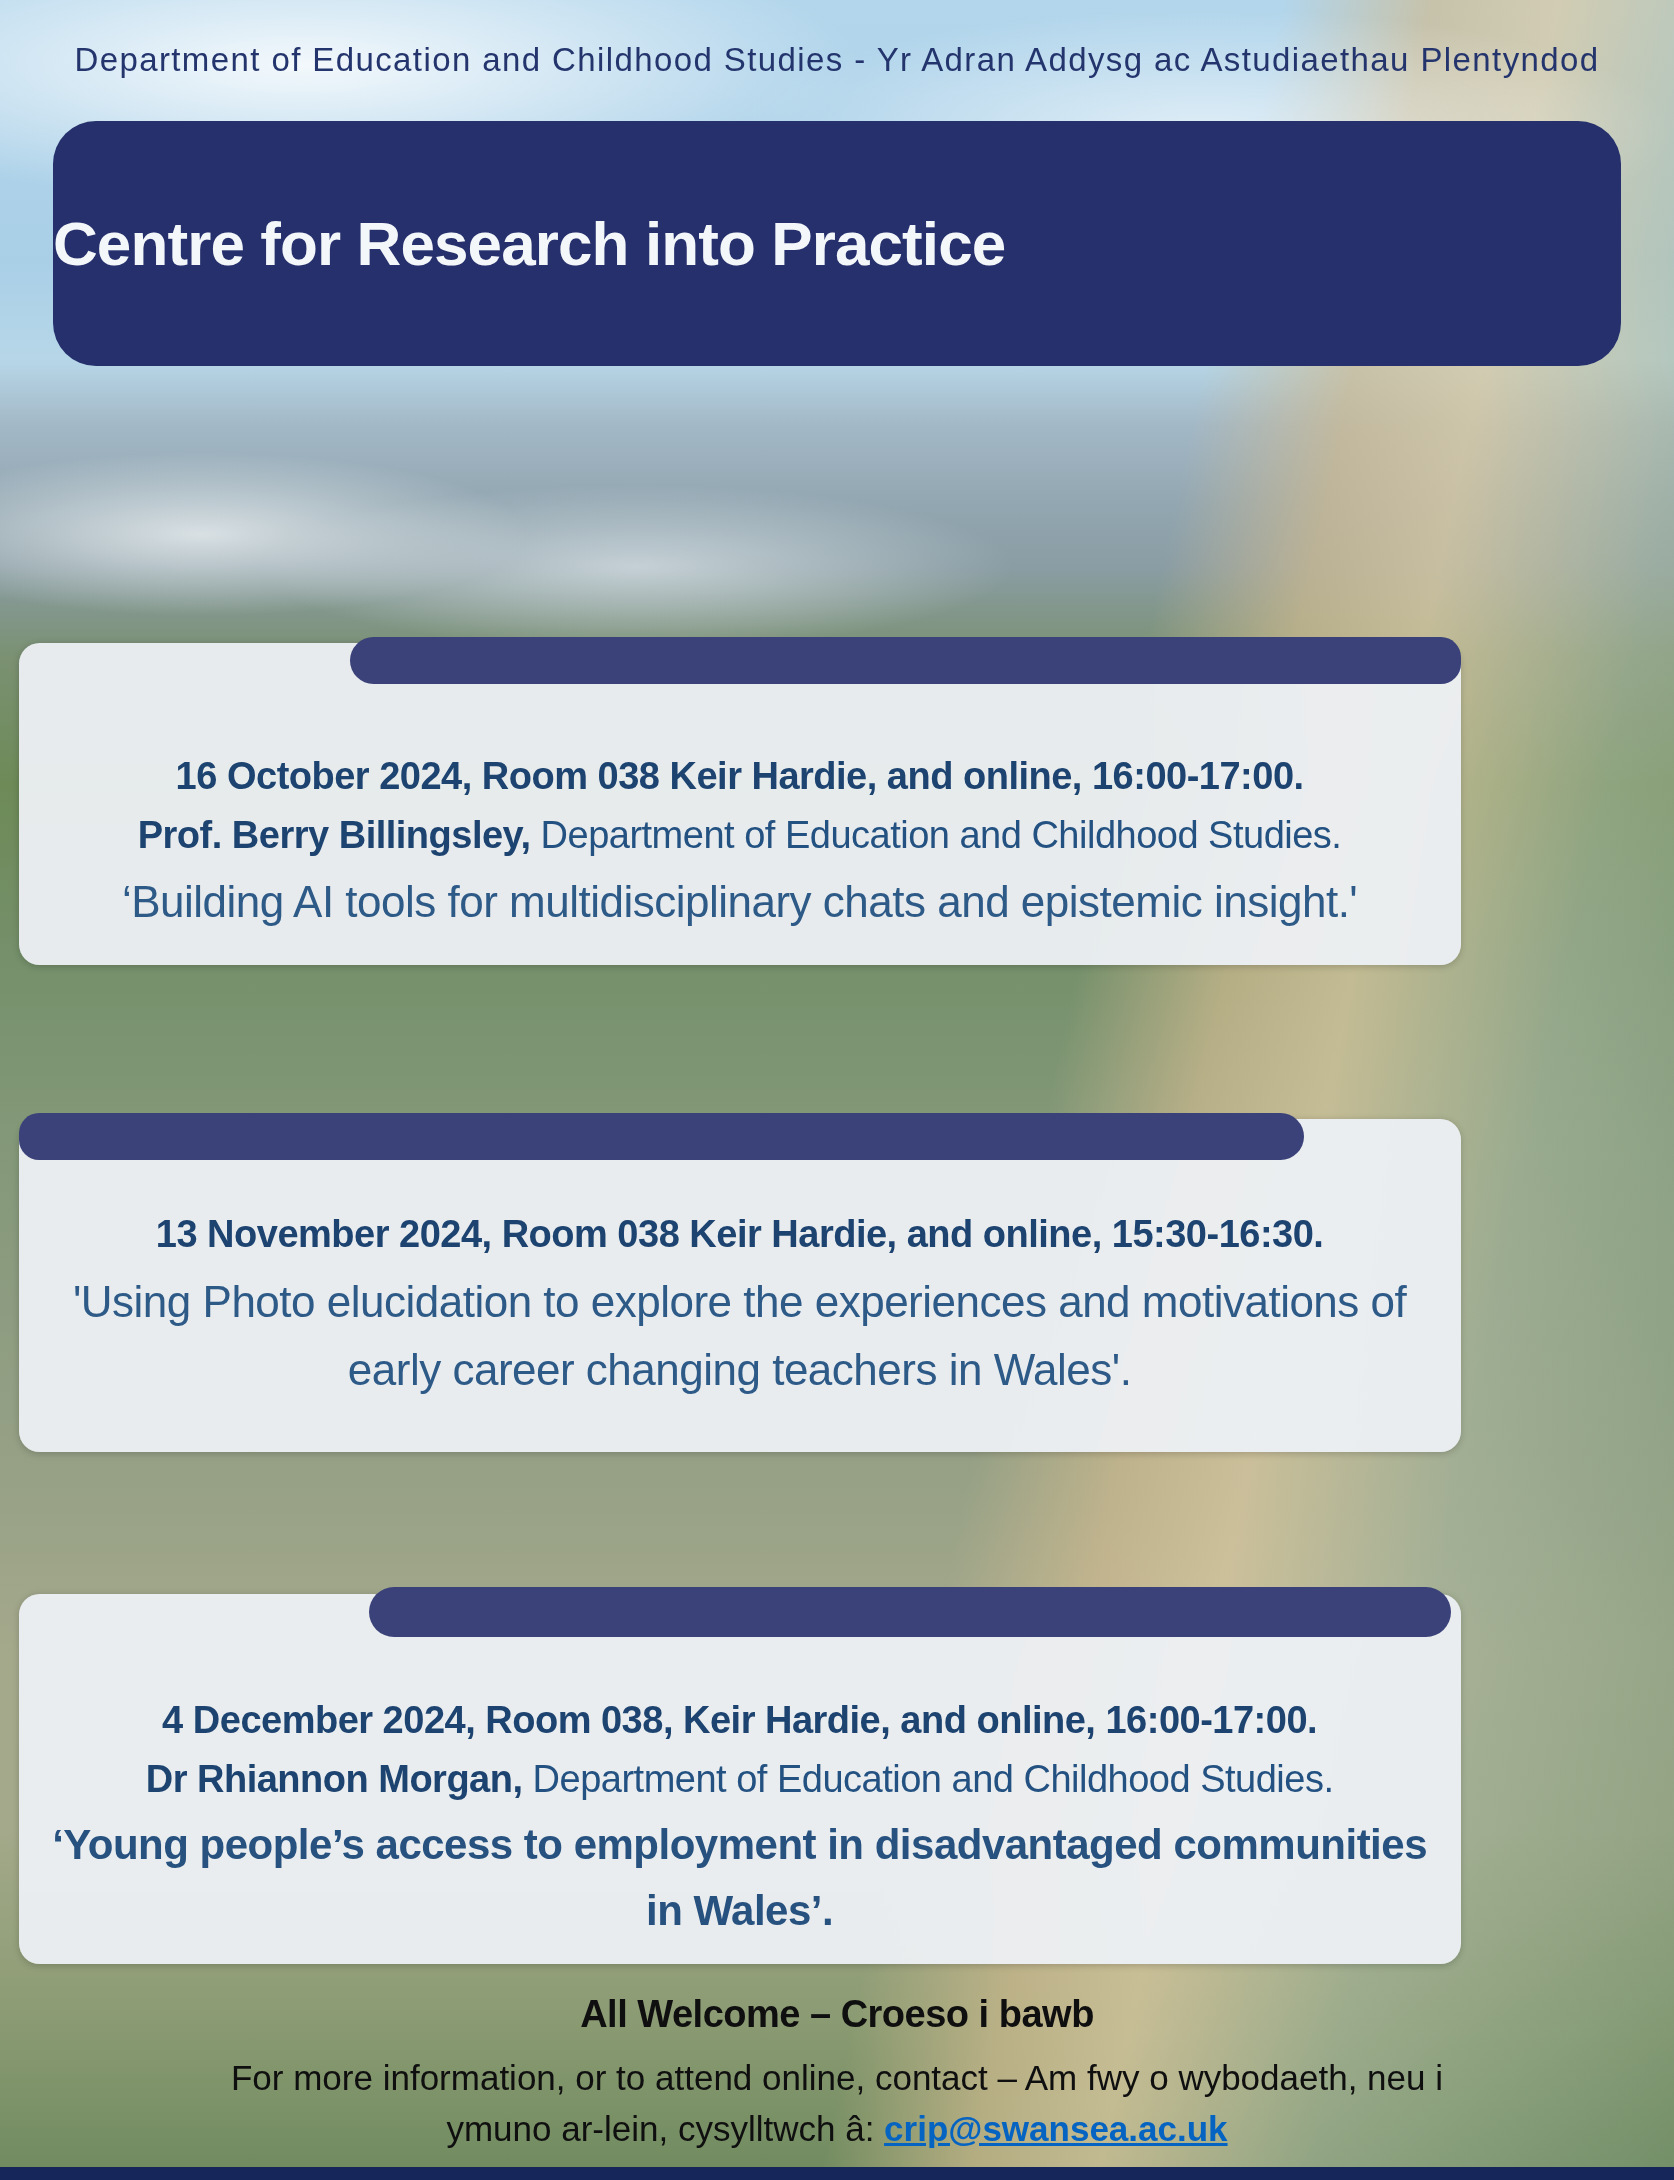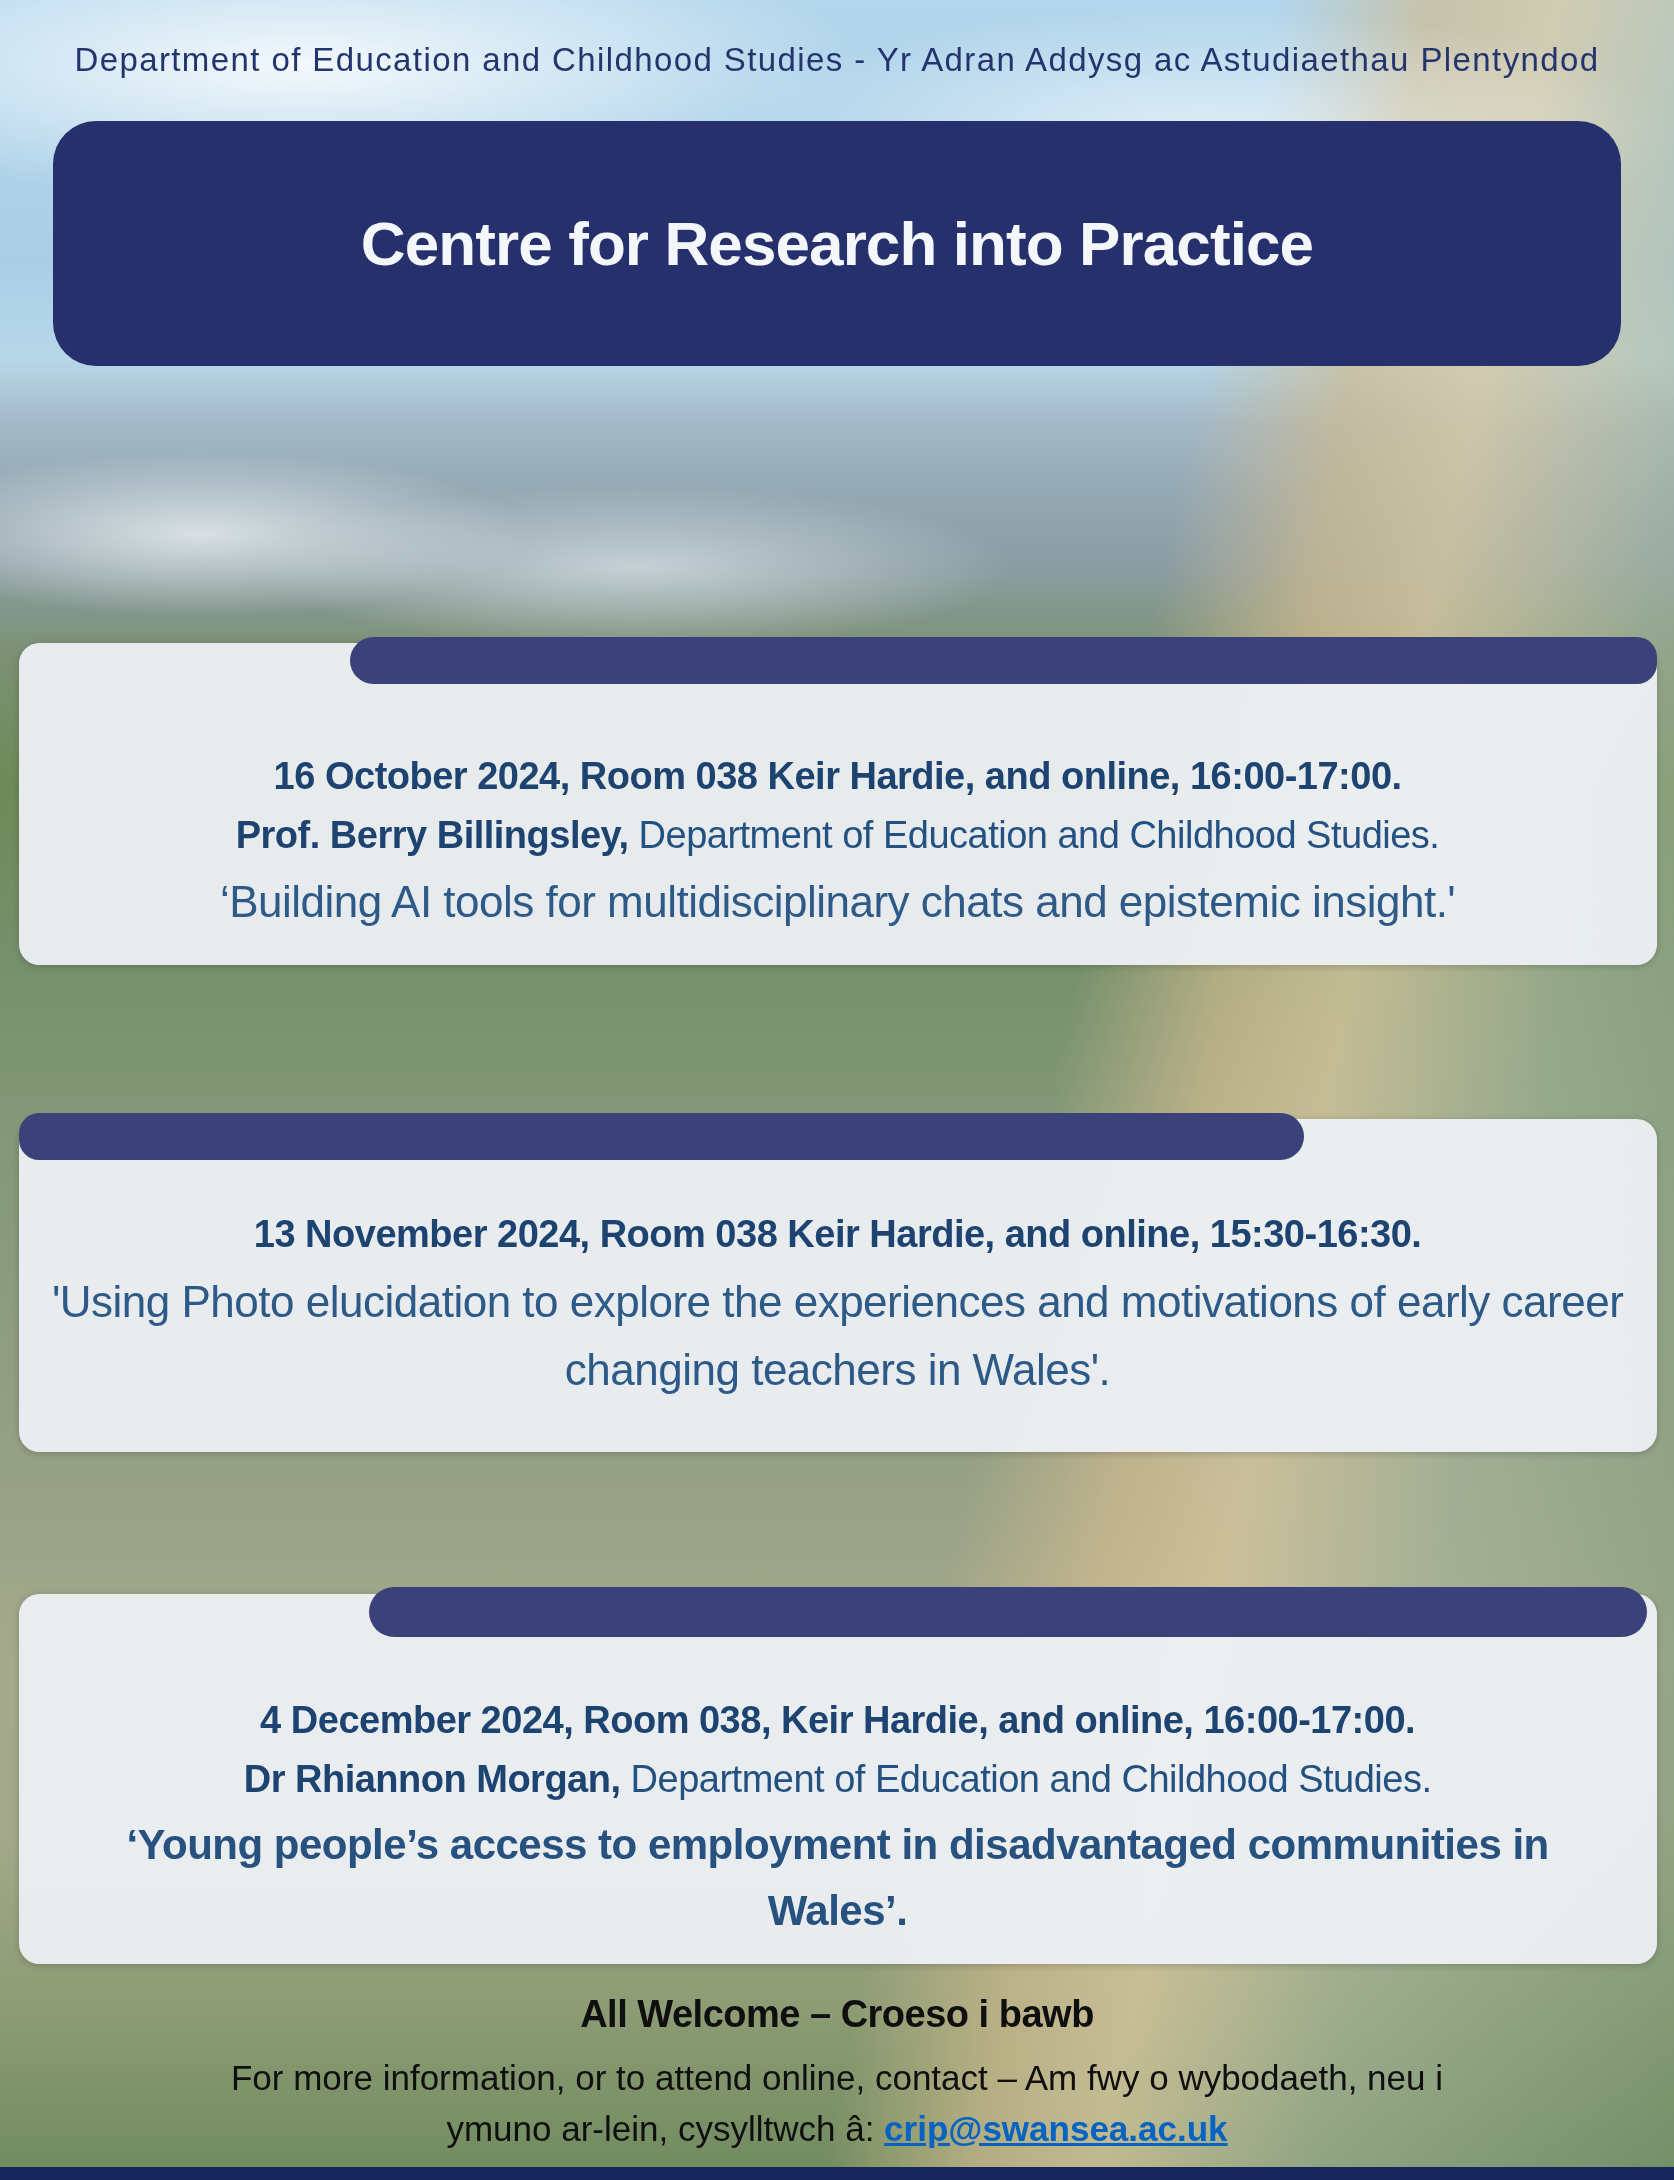--- a/index.html
+++ b/index.html
@@ -45,37 +45,37 @@
     position:absolute;top:41px;left:0;right:0;
     text-align:center;
     font-size:33px;letter-spacing:1.4px;
     color:#24356e;
   }
   
   .title-banner{
     position:absolute;left:53px;top:121px;width:1568px;height:245px;
     background:var(--banner_navy,#25306c);
     border-radius:43px;
-    display:flex;flex-direction:column;justify-content:center;align-items:center;
+    display:flex;flex-direction:column;justify-content:center;align-items:flex-start;
     gap:43px;
   }
   .title-banner .l1{font-size:62px;font-weight:700;color:#f4f7fa;letter-spacing:-0.9px;}
   .title-banner .l2{font-size:56px;font-weight:700;color:#f4f7fa;letter-spacing:-0.9px;}
   
   .prog-strip{
     position:absolute;left:0;top:376px;width:1674px;height:181px;
     background:var(--strip_navy,#0e2257);
     border-top:3.7px solid #000;border-bottom:3.7px solid #000;
     display:flex;flex-direction:column;justify-content:center;align-items:center;
     gap:15px;
   }
   .prog-strip div{font-size:48px;color:#eef2f7;letter-spacing:0.5px;}
   
   .card{
-    position:absolute;left:18.6px;width:1638px;
+    position:absolute;left:18.6px;width:1442px;
     background:rgba(237,240,244,.95);
     border-radius:20.5px;
     box-shadow:0 1.9px 7.5px rgba(0,0,0,.18);
     text-align:center;
   }
   .card1{top:643px;height:322px;}
   .card2{top:1119px;height:333px;}
   .card3{top:1594px;height:370px;}
   .pill{
     position:absolute;height:47px;

